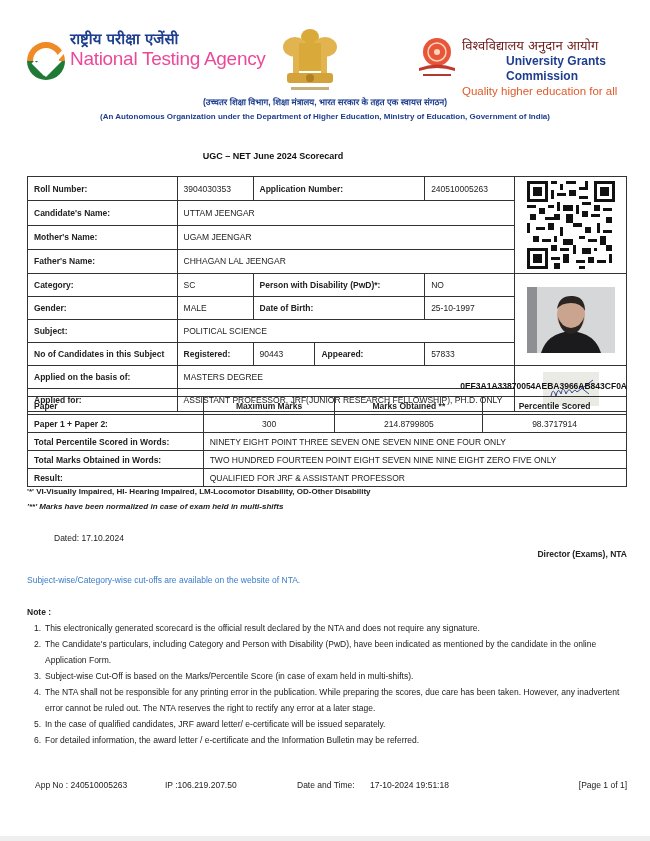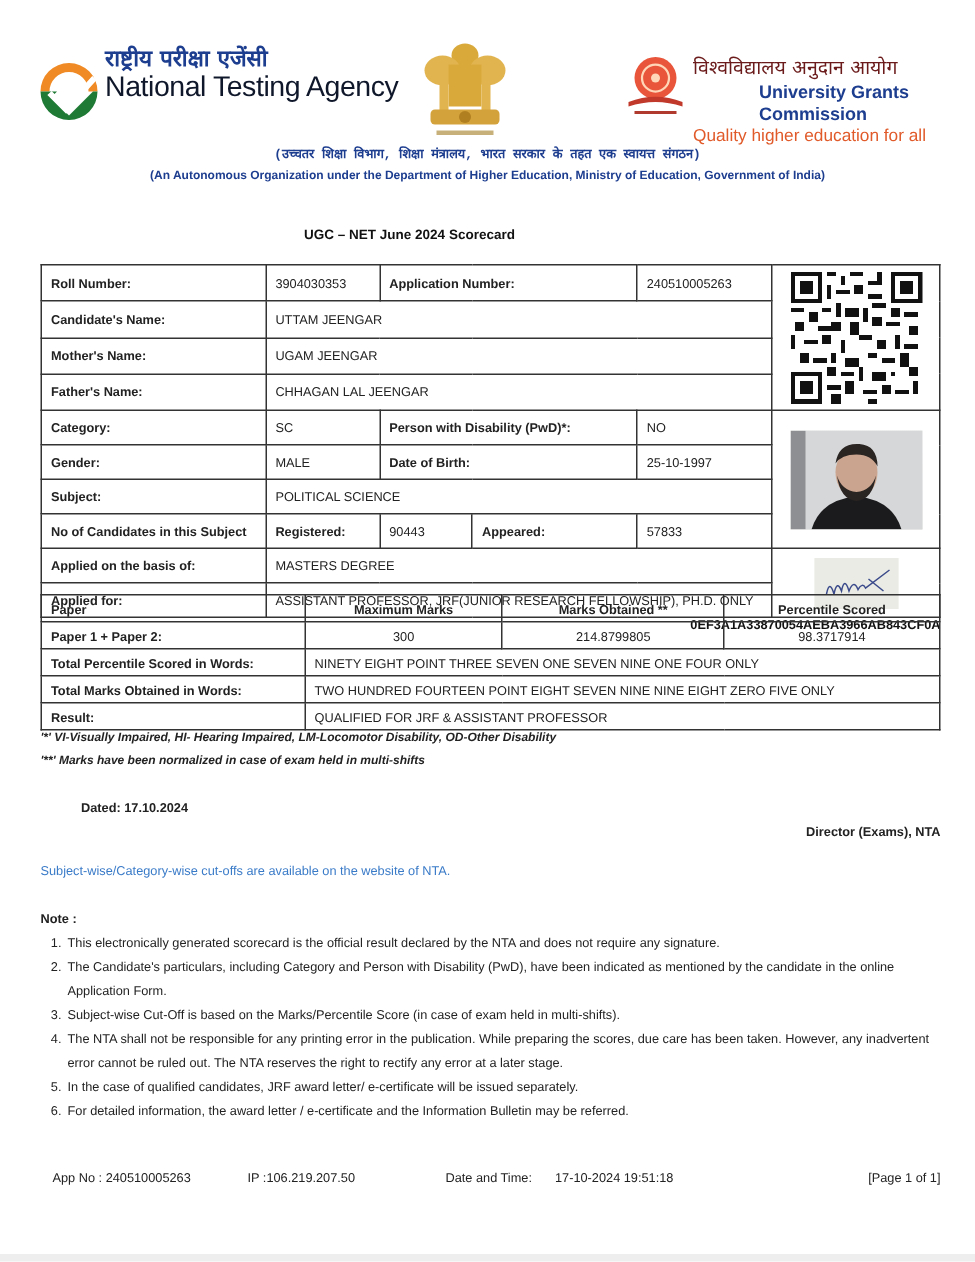--- a/index.html
+++ b/index.html
@@ -2,44 +2,44 @@
 <html><head>
 <meta charset="utf-8">
 <style>
   html, body { margin:0; padding:0; background:#ffffff; }
   body { width:650px; height:841px; position:relative; overflow:hidden; font-family:"Liberation Sans", sans-serif; color:#222; }
   .abs { position:absolute; }
   
   .nta-logo { left:25px; top:40px; width:42px; height:42px; }
   .nta-text { left:70px; top:30px; }
   .nta-hindi { font-family:"DejaVu Sans", sans-serif; font-size:15px; color:#1d3d8f; font-weight:bold; line-height:18px; }
-  .nta-eng { font-family:"Liberation Sans Narrow","Liberation Sans", sans-serif; font-size:19px; color:#0f172a; line-height:22px; letter-spacing:-0.3px; }
+  .nta-eng { font-family:"Liberation Sans Narrow","Liberation Sans", sans-serif; font-size:19px; color:#ec4899; line-height:22px; letter-spacing:-0.3px; }
   .nta-tag { margin-top:2px; display:inline-block; background:#1e9a3b; color:#fff; font-size:11px; font-weight:bold; font-style:italic; padding:1px 8px; letter-spacing:0.3px; }
   .emblem { left:275px; top:25px; width:70px; height:72px; }
   .ugc-logo { left:415px; top:35px; width:44px; height:44px; }
   .ugc-text { left:462px; top:38px; }
   .ugc-hindi { font-family:"DejaVu Serif", serif; font-size:13px; color:#6b1b1b; line-height:16px; }
   .ugc-eng { font-size:12px; font-weight:bold; color:#1d3d8f; line-height:15px;margin-left:44px; }
   .ugc-tag { font-size:11.5px; color:#e05a2a; line-height:14px; }
-  .sub-hindi { left:0; width:650px; top:96px; text-align:center; font-family:Liberation Mono, monospace; font-size:8.5px; font-weight:bold; color:#1d3d8f; }
+  .sub-hindi { left:0; width:650px; top:96px; text-align:center; font-family:Liberation Sans, sans-serif; font-size:8.5px; font-weight:bold; color:#1d3d8f; }
   .sub-eng { left:0; width:650px; top:112px; text-align:center; font-size:8px; font-weight:bold; color:#1d3d8f; }
   .title { left:0; width:546px; top:151px; text-align:center; font-size:9px; font-weight:bold; color:#111; }
 
   
   table { border-collapse:collapse; position:absolute; font-size:8.5px; color:#222; }
   td { border:1px solid #333; padding:0 6px; height:22px; vertical-align:middle; }
   td.lbl { font-weight:bold; }
   .t1 { left:27px; top:176px; width:600px; }
   .t2 { left:27px; top:396px; width:600px; }
   .t2 td { height:17px; }
   .t2 .c { text-align:center; }
-  .hash { left:27px; width:600px; top:381px; text-align:right; font-size:8.5px; font-weight:bold; color:#111;margin-top:30px; }
-  .foot1 { left:27px; top:487px; font-size:8px; font-weight:bold; font-style:italic; color:#222; }
+  .hash { left:27px; width:600px; top:381px; text-align:right; font-size:8.5px; font-weight:bold; color:#111; }
+  .foot1 { left:27px; top:487px; font-size:8px; font-weight:bold; color:#222; }
   .foot2 { left:27px; top:502px; font-size:8px; font-weight:bold; font-style:italic; color:#222; }
-  .dated { left:27px; top:533px; font-size:8.5px; font-weight:bold;padding-left:27px; }
+  .dated { left:27px; top:533px; font-size:8.5px; font-weight:normal;padding-left:27px; }
   .director { right:23px; top:549px; font-size:8.5px; font-weight:bold; }
   .cutoff { left:27px; top:575px; font-size:8.5px; color:#3a7bc8; }
   .note-h { left:27px; top:607px; font-size:8.5px; font-weight:bold; }
   .notes { left:27px; top:620px; width:605px; font-size:8.5px; margin:0; padding:0; list-style:none; }
   .notes li { line-height:16px; display:flex; }
   .notes .num { width:14px; flex:none; text-align:right; padding-right:4px; }
   .bottom { top:780px; font-size:8.5px; color:#222; }
   .qr { width:88px; height:92px; }
   .photo { width:88px; height:66px; background:linear-gradient(180deg,#dfe0e2 0%,#cfd0d2 100%); position:relative; overflow:hidden; margin:0 auto; }
   .sig { width:56px; height:34px; background:#eceee8; margin:0 auto; position:relative; }

